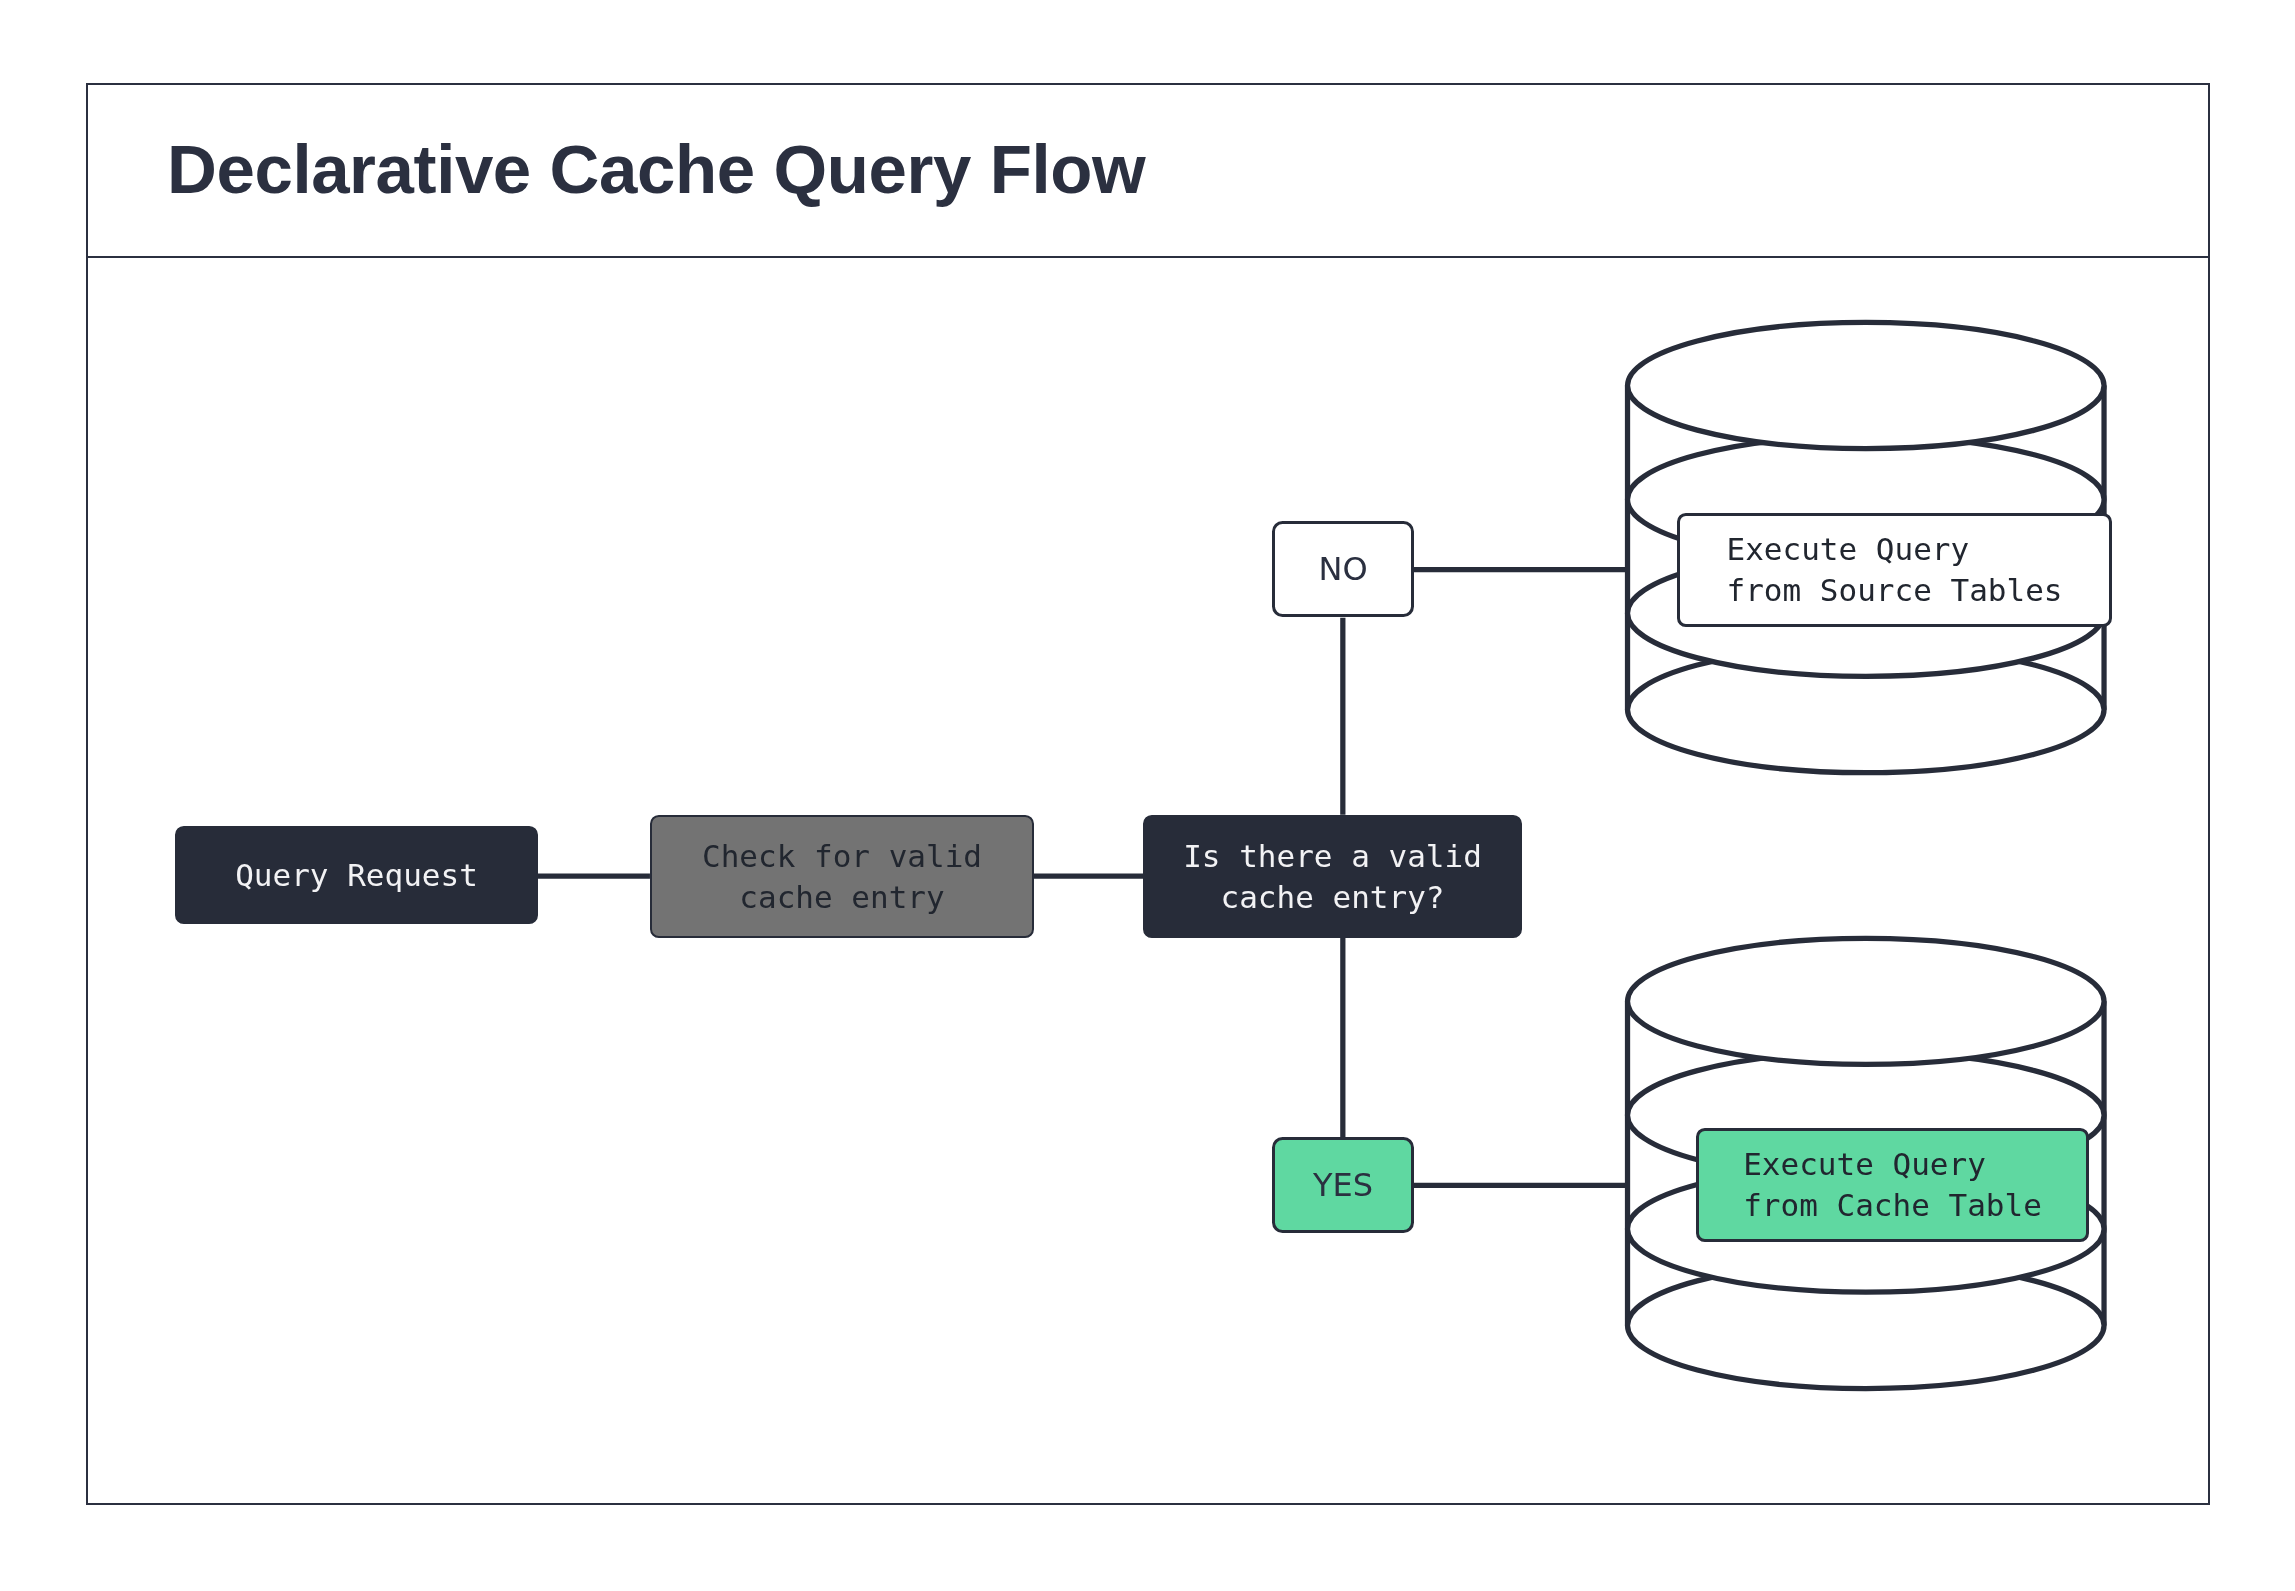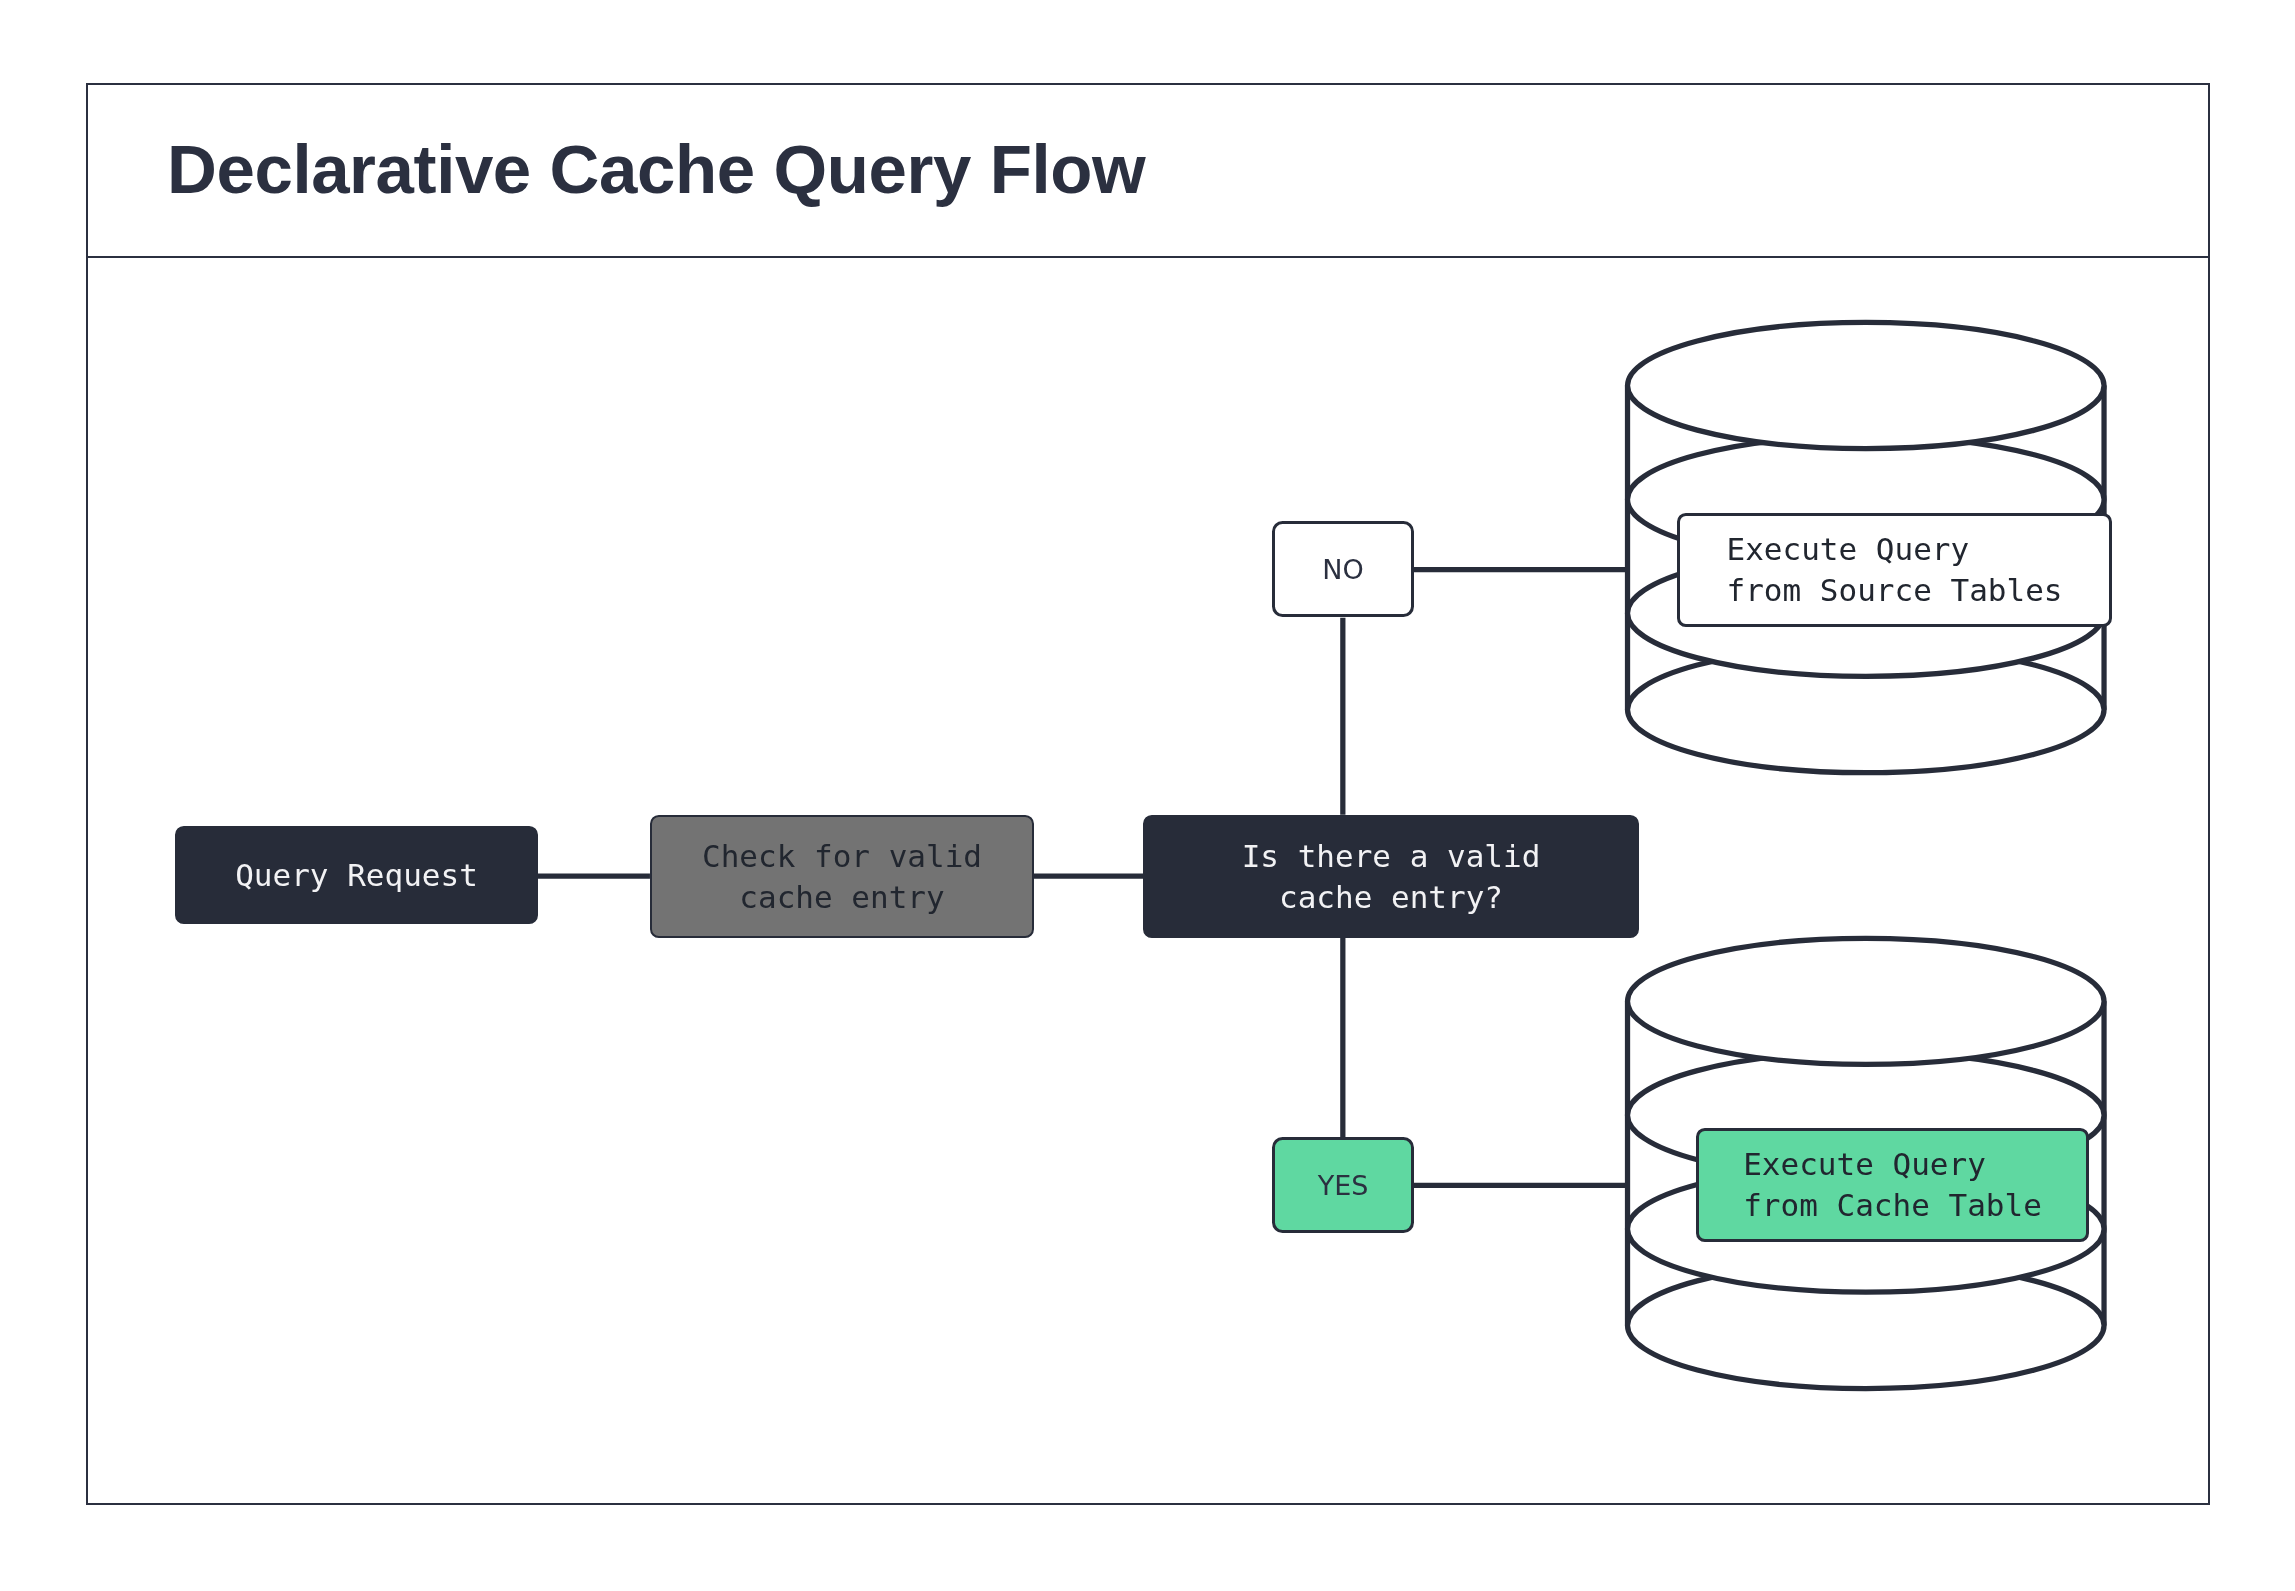--- a/index.html
+++ b/index.html
@@ -93,33 +93,33 @@
   }
 
   
   #node-query-request {
     left: 175px;  top: 826px;  width: 363px;  height: 98px;
   }
   #node-check-cache {
     left: 650px;  top: 815px;  width: 384px;  height: 123px;
   }
   #node-decision {
-    left: 1143px; top: 815px;  width: 496px;  height: 123px;
+    left: 1143px; top: 815px;  width: 379px;  height: 123px;
   }
 
   .branch-label {
     position: absolute;
     box-sizing: border-box;
     display: flex;
     align-items: center;
     justify-content: center;
     border-radius: 10.5px;
     border: 3.5px solid #272c39;
     font-family: "DejaVu Sans", sans-serif;
-    font-size: 27px;
+    font-size: 32px;
     font-weight: normal;
     color: #2b3040;
   }
   #label-no  { left: 1272px; top: 521px;  width: 142px; height: 96px; background: #ffffff; }
   #label-yes { left: 1272px; top: 1137px; width: 142px; height: 96px; background: #5fd8a1; }
 
   
   .db-label {
     position: absolute;
     box-sizing: border-box;

